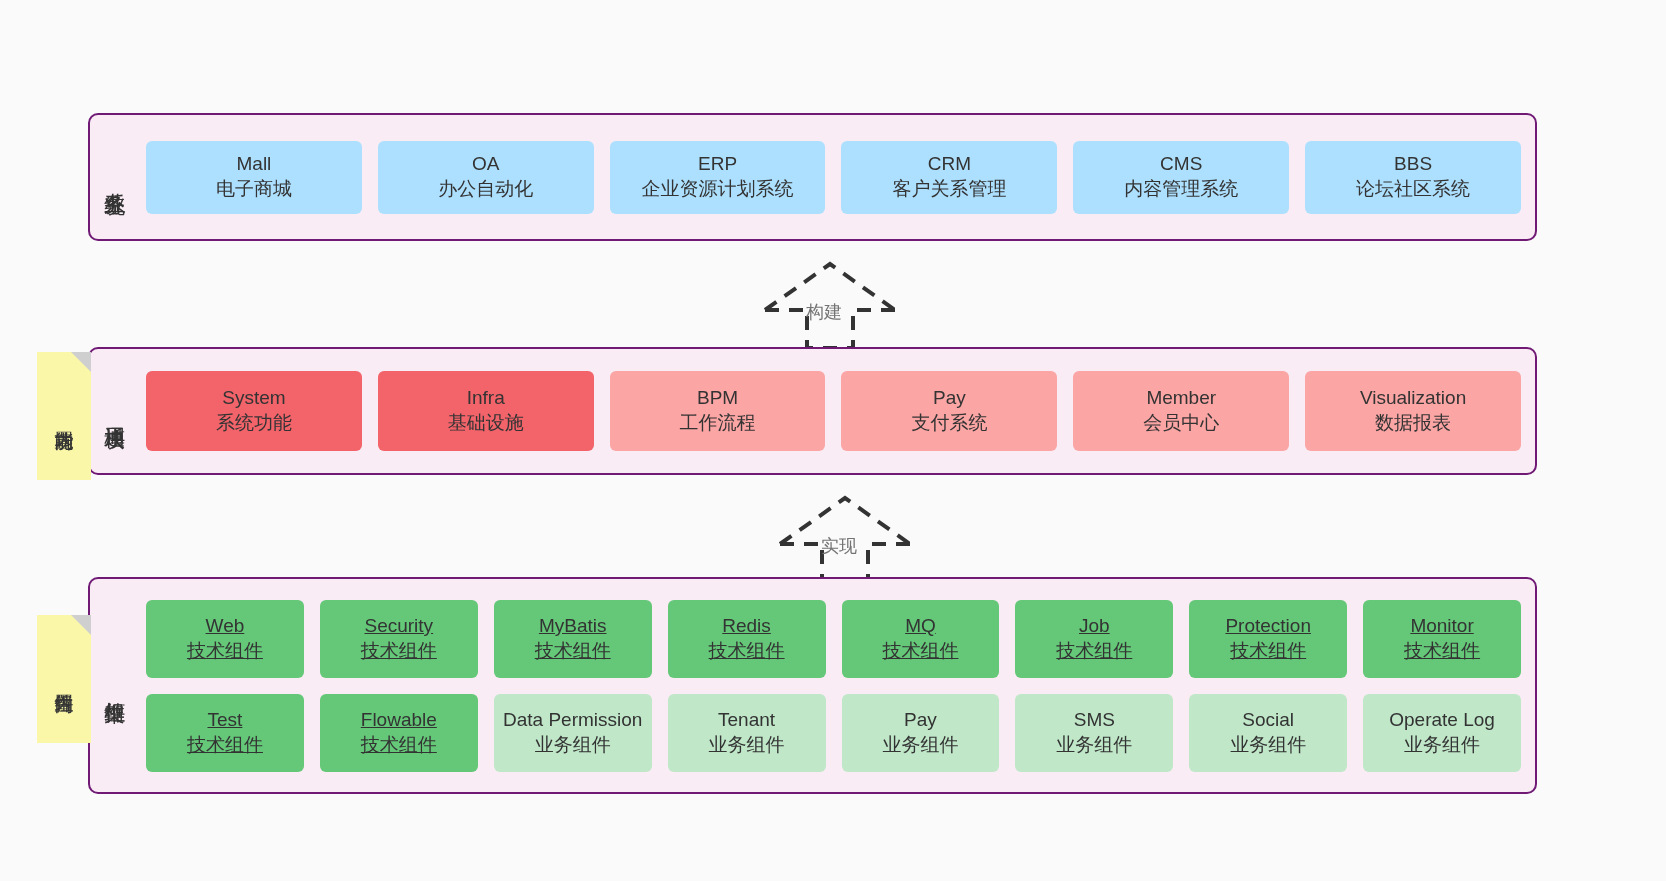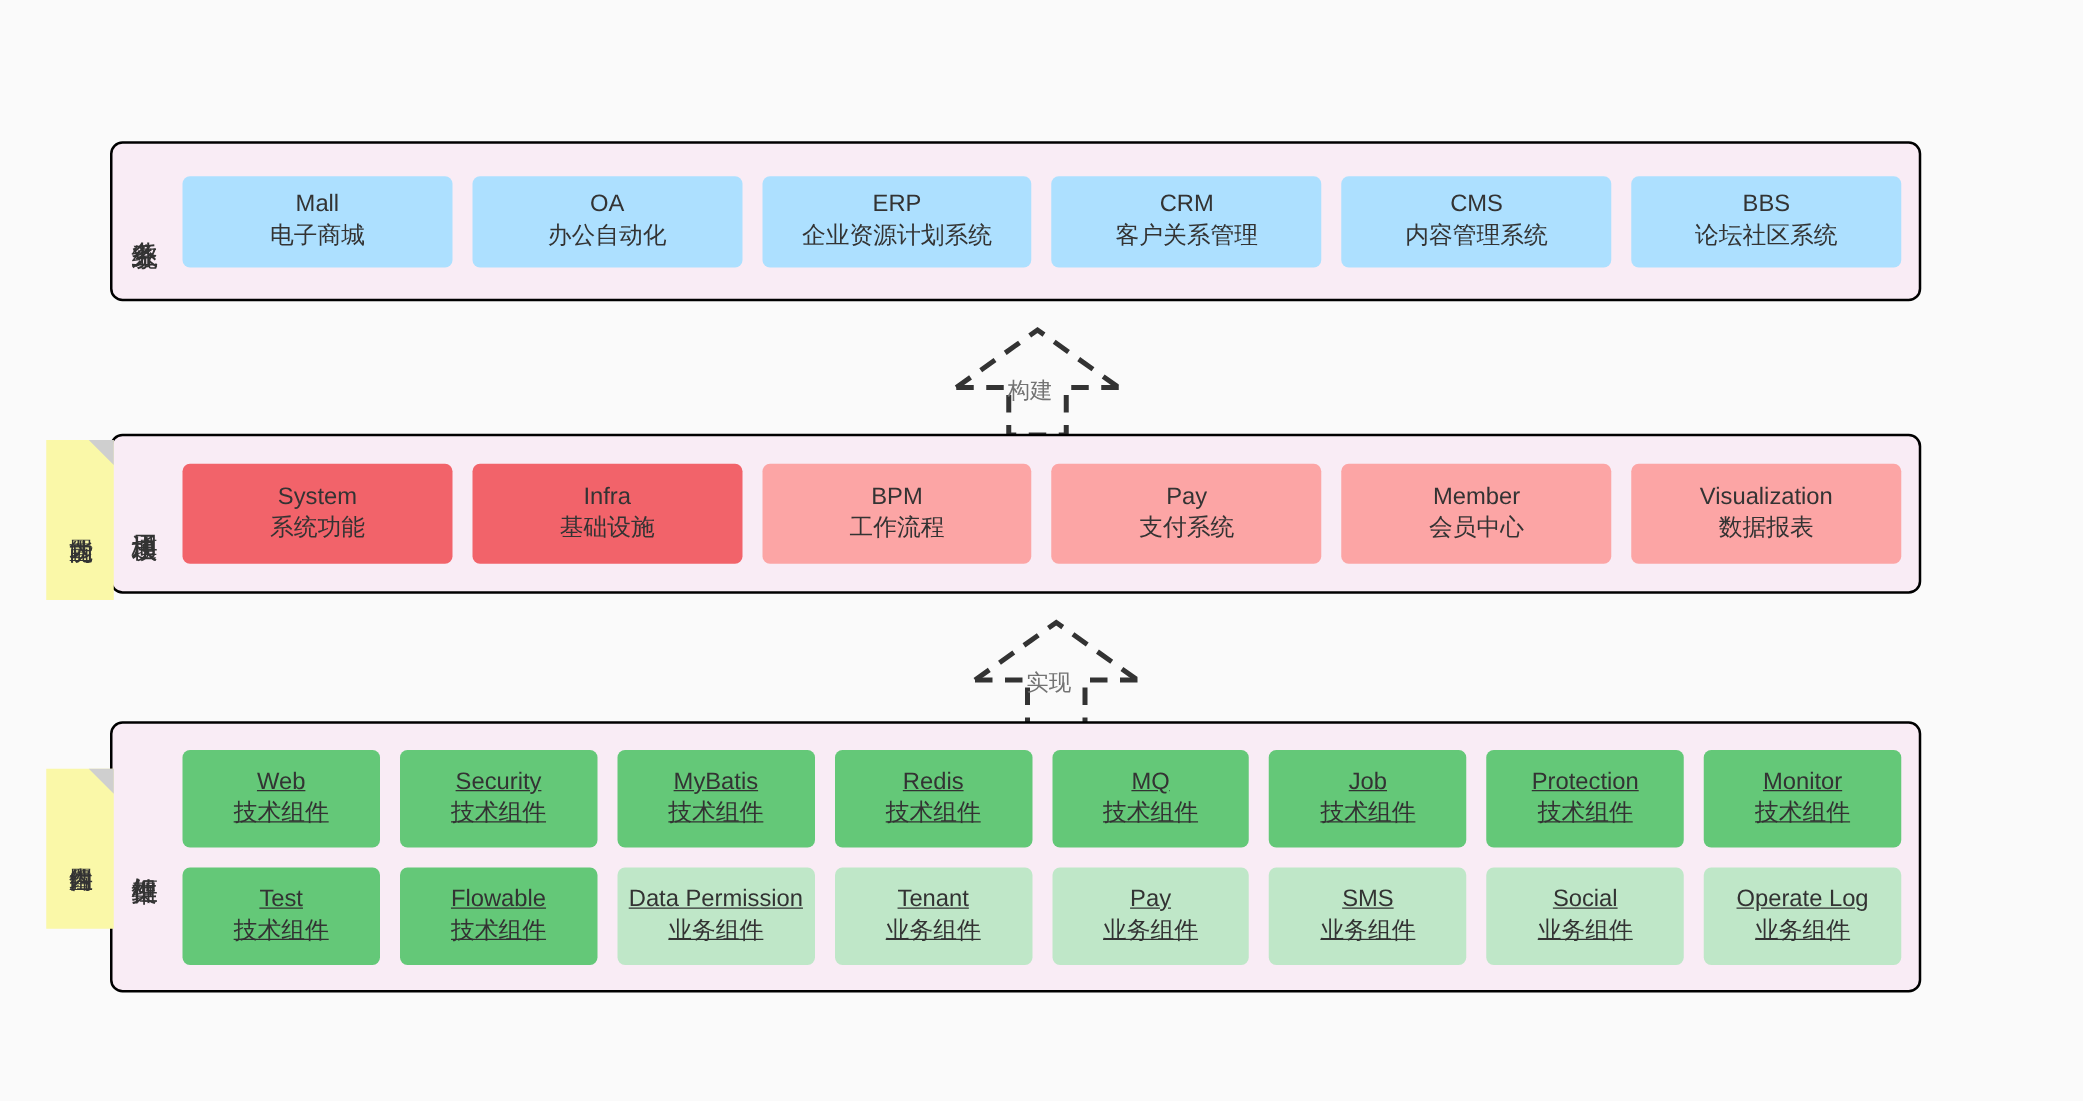--- a/index.html
+++ b/index.html
@@ -22,21 +22,21 @@
     width: 1666px;
     height: 881px;
     background: #fafafa;
   }
 
   
   .layer {
     position: absolute;
     box-sizing: border-box;
     background: #f9ecf5;
-    border: 2px solid #000000;
+    border: 2px solid #701a75;
     border-radius: 10px;
     display: flex;
     flex-direction: row;
     align-items: stretch;
   }
 
   .layer-title {
     flex: 0 0 auto;
     width: 46px;
     display: flex;
@@ -88,21 +88,21 @@
   }
   .box .cn {
     font-size: 19px;
     white-space: nowrap;
   }
 
   .box.blue        { background: #ade0ff; }
   .box.red         { background: #f2636a; }
   .box.pink        { background: #fca5a5; }
   .box.green       { background: #64c878; text-decoration: underline; }
-  .box.lightgreen  { background: #bfe7c8; text-decoration: underline; }
+  .box.lightgreen  { background: #bfe7c8; }
 
   .layer-sys  .box { height: 73px; }
   .layer-mod  .box { height: 80px; }
   .layer-fw   .box { height: 78px; }
 
   
   .note {
     position: absolute;
     box-sizing: border-box;
     background: #faf8a8;

